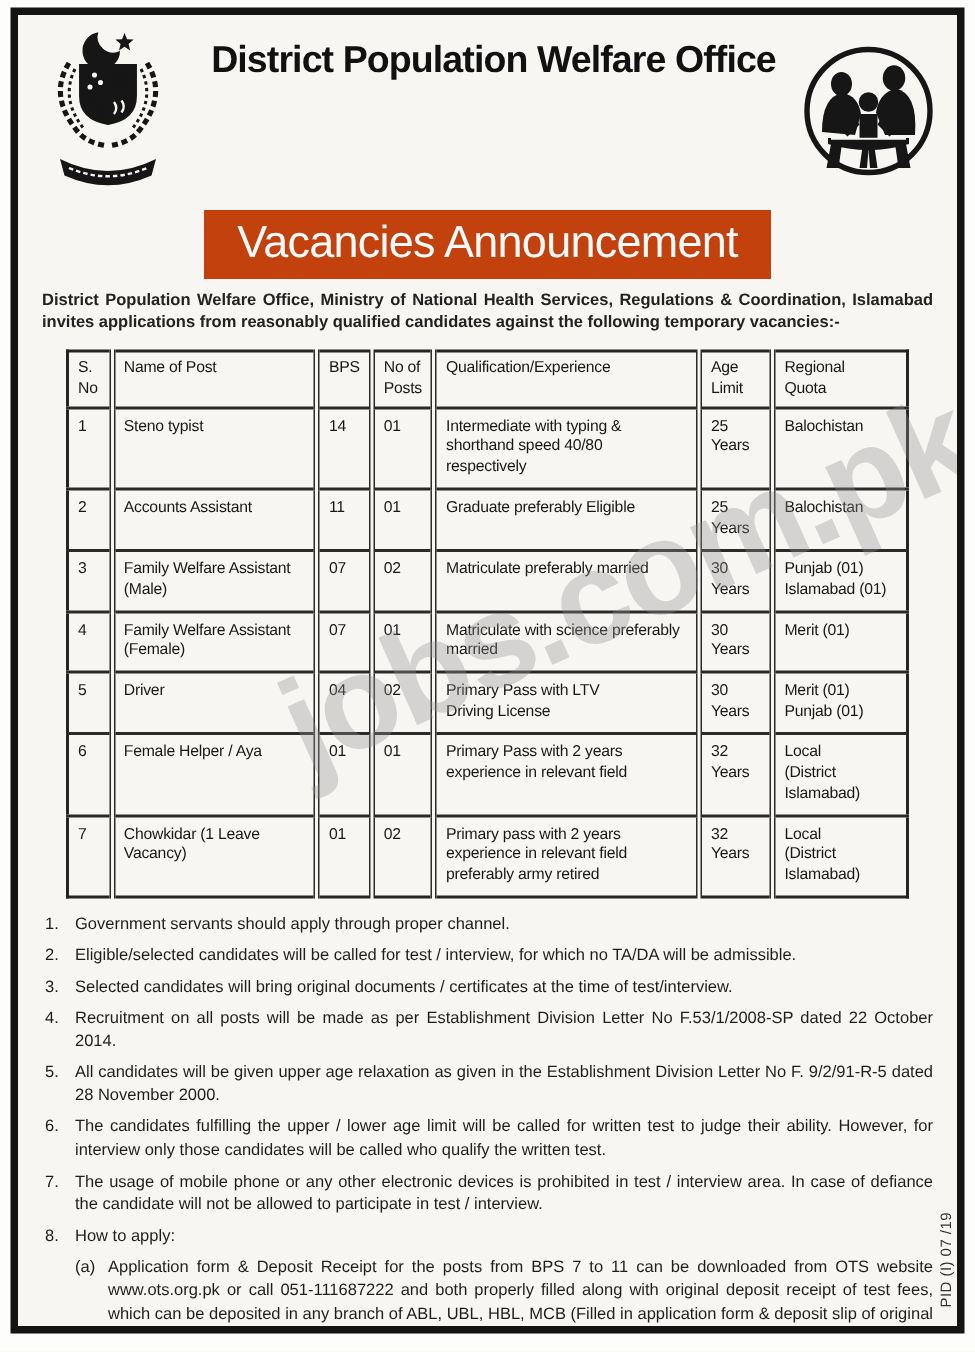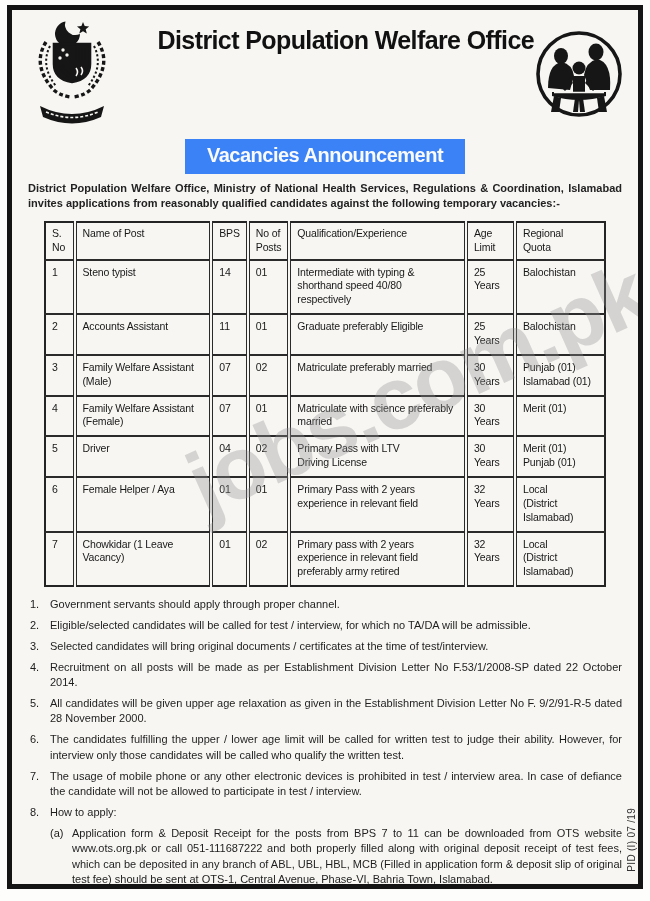--- a/index.html
+++ b/index.html
@@ -16,33 +16,33 @@
     border:5px solid #141414;
     background:#f7f6f3;
     padding:6px 12px 4px 12px;
     overflow:hidden;
   }
 
   
   .hdr { display:flex; align-items:flex-start; }
   .logo-left  { width:100px; flex:0 0 100px; padding-top:4px; }
   .logo-right { width:92px;  flex:0 0 92px;  padding-top:10px; }
-  .hdr-mid { flex:1; text-align:right; padding-top:10px; }
+  .hdr-mid { flex:1; text-align:center; padding-top:10px; }
   .hdr-title {
     font-size:25px; font-weight:bold; letter-spacing:-0.6px;
     color:#111;
   }
   .hdr-sub { font-size:16.5px; line-height:1.32; margin-top:6px; color:#1d1d1d; }
 
   
   .banner-wrap { text-align:center; margin:9px 0 7px 0; }
   .banner {
     display:inline-block;
-    background:#3b82f6; color:#fafafa;
-    font-size:20px; font-weight:bold; letter-spacing:-0.5px;
+    background:#c2410c; color:#fafafa;
+    font-size:30px; font-weight:normal; letter-spacing:-0.5px;
     padding:5px 22px 7px 22px;
   }
 
   .intro {
     font-size:11px; line-height:1.4; text-align:justify;
     margin:3px 4px 9px 4px; color:#222;font-weight:bold;
   }
 
   
   table.vtable {

